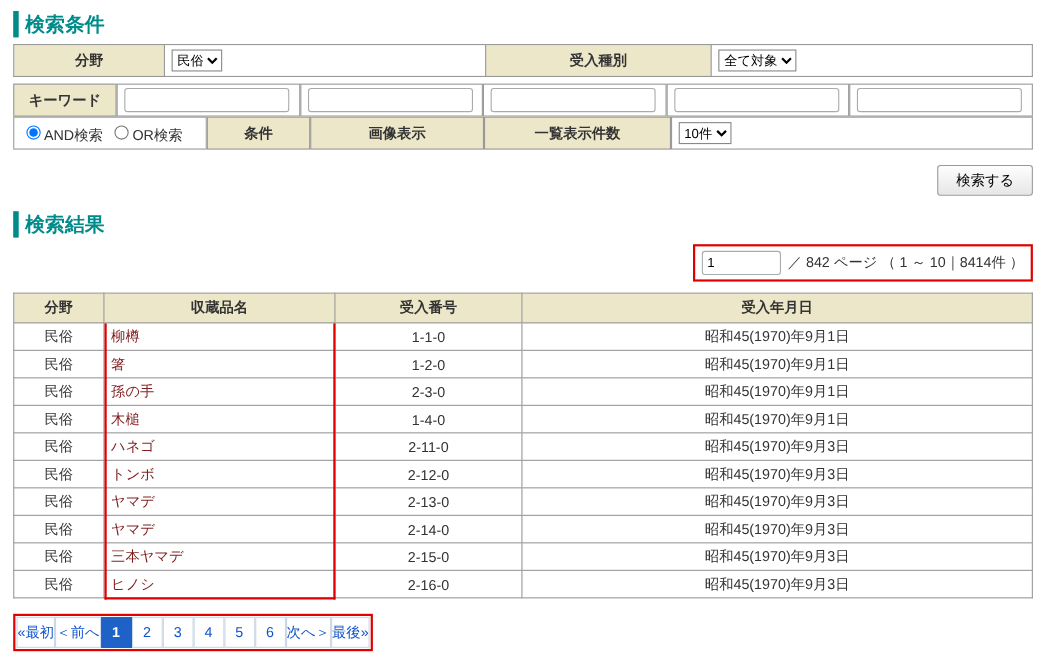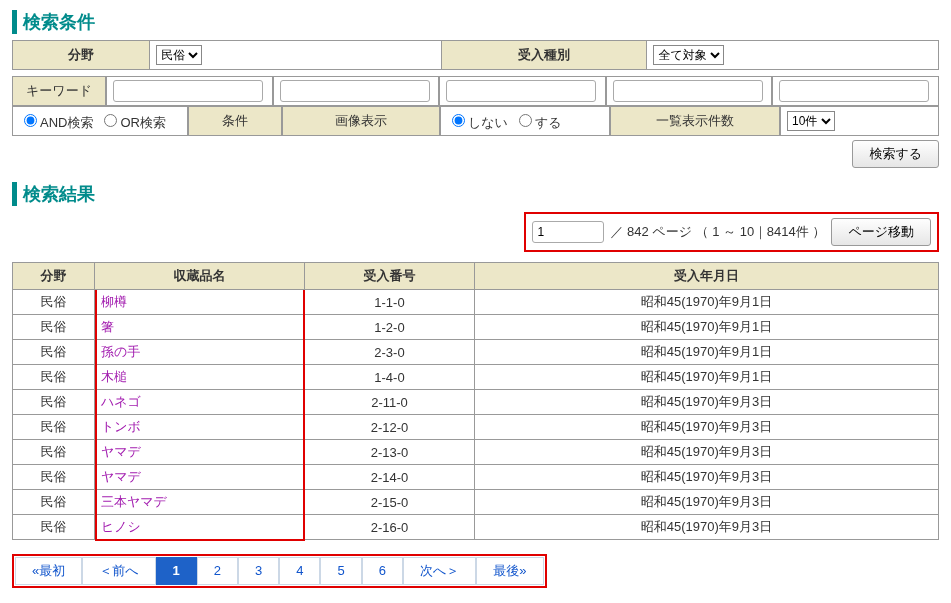--- a/index.html
+++ b/index.html
@@ -91,21 +91,21 @@
   }
   table.results td {
     border: 1px solid #999;
     padding: 3px 6px;
     text-align: center;
   }
   table.results td.namecell {
     text-align: left;
   }
   table.results td.namecell a {
-    color: #a21caf;
+    color: #7f1d1d;
     text-decoration: none;
     font-family: Liberation Serif, serif;
   }
   .col-field { width: 82px; }
   .col-name  { width: 210px; }
   .col-num   { width: 170px; }
   .highlight-col {
     position: absolute;
     border-left: 2px solid #e00000;
     border-right: 2px solid #e00000;
@@ -115,21 +115,21 @@
     margin-top: 14px;
   }
   .pager-box {
     display: inline-flex;
     border: 2px solid #e00000;
     padding: 1px;
   }
   .pager-box a, .pager-box span.cur {
     display: inline-block;
     min-width: 28px;
-    padding: 5px 16px;
+    padding: 5px 0;
     border: 1px solid #ccd8e6;
     color: #1155cc;
     text-align: center;
     text-decoration: none;
     margin: 0;
     line-height: 1.2;
   }
   .pager-box span.cur {
     background: #1e62c8;
     color: #fff;
@@ -142,21 +142,21 @@
   }
   .cond-row2 .cell {
     border: 1px solid #999;
     padding: 4px 6px;
     display: flex;
     align-items: center;
     height: 30px;
   }
   .cond-row2 .cell.label {
     background: #ece7c8;
-    font-weight: normal;
+    font-weight: bold;
     justify-content: center;
     white-space: nowrap;
   }
   .results-wrap { position: relative; }
 </style>
 </head>
 <body>
 
 <div class="section-header">検索条件</div>
 
@@ -198,43 +198,38 @@
     </div>
 </div>
 
 <div class="cond-row2">
   <div class="cell radio-wrap" style="width:176px;">
     <label><input type="radio" name="cond" checked="" style=""><span>AND検索</span></label>
     <label><input type="radio" name="cond" style=""><span>OR検索</span></label>
   </div>
   <div class="cell label" style="width:94px;">条件</div>
   <div class="cell label" style="width:158px;text-align:center;">画像表示</div>
-  <div class="cell radio-wrap" style="width:170px;">
-    <label><input type="radio" name="img" checked="" style=""><span>しない</span></label>
-    <label><input type="radio" name="img" style=""><span>する</span></label>
-  </div>
   <div class="cell label" style="width:170px;">一覧表示件数</div>
   <div class="cell" style="flex:1;">
     <select>
       <option>10件</option>
     </select>
   </div>
 </div>
 
-<div class="search-btn-row" style="margin-top:4px;">
+<div class="search-btn-row" style="margin-top:14px;">
   <button class="btn">検索する</button>
 </div>
 
 <div class="section-header">検索結果</div>
 
 <div class="pagebar-outer">
   <div class="pagebar">
     <input type="text" value="1" style="">
     <span class="info">／ 842 ページ （ 1 ～ 10｜8414件 ）</span>
-    <button class="btn">ページ移動</button>
   </div>
 </div>
 
 <div class="results-wrap">
 <table class="results" id="results-table">
   <thead>
     <tr>
       <th class="col-field">分野</th>
       <th class="col-name">収蔵品名</th>
       <th class="col-num">受入番号</th>

